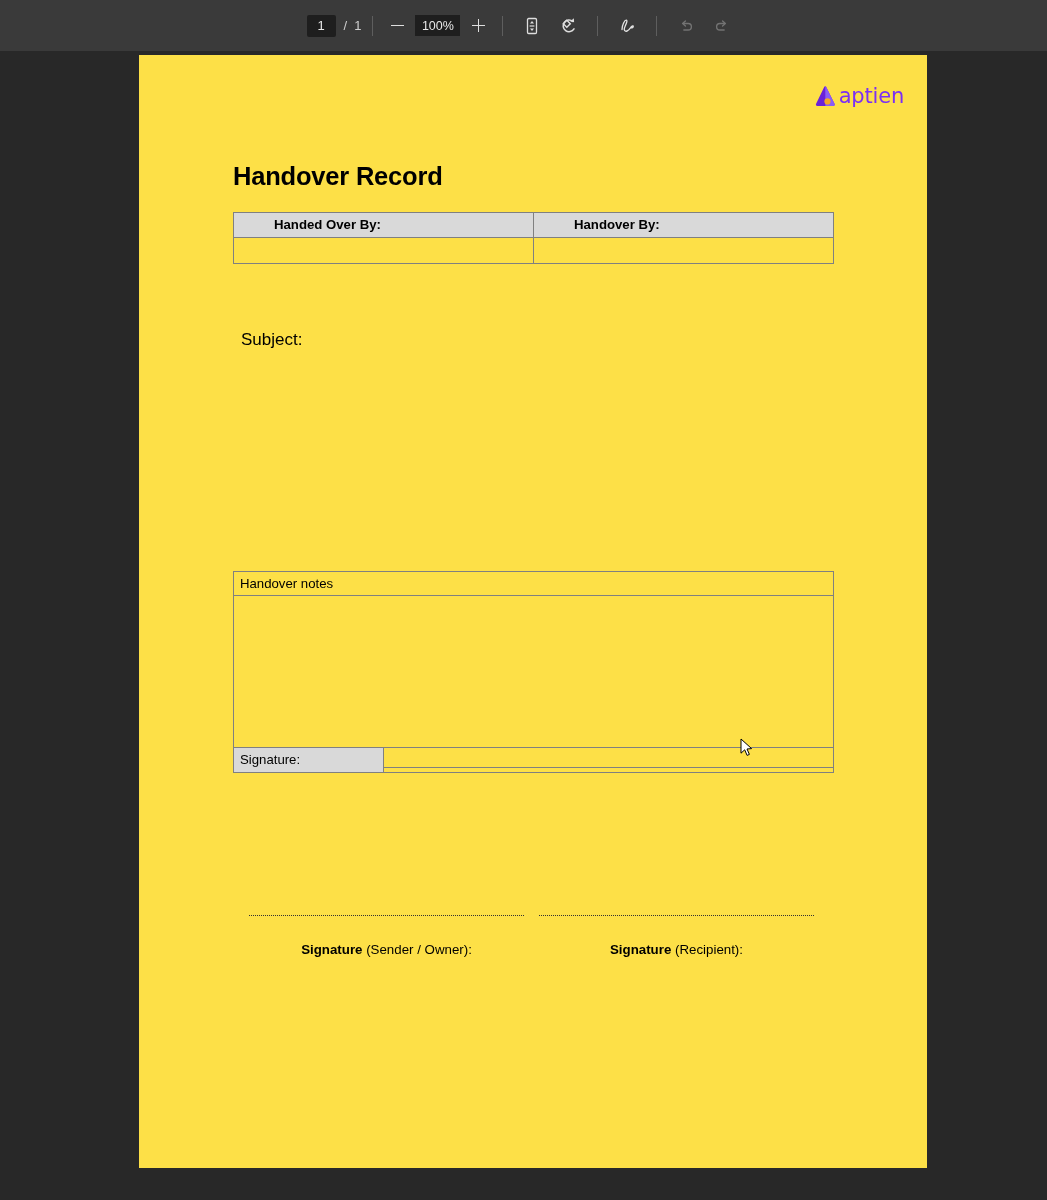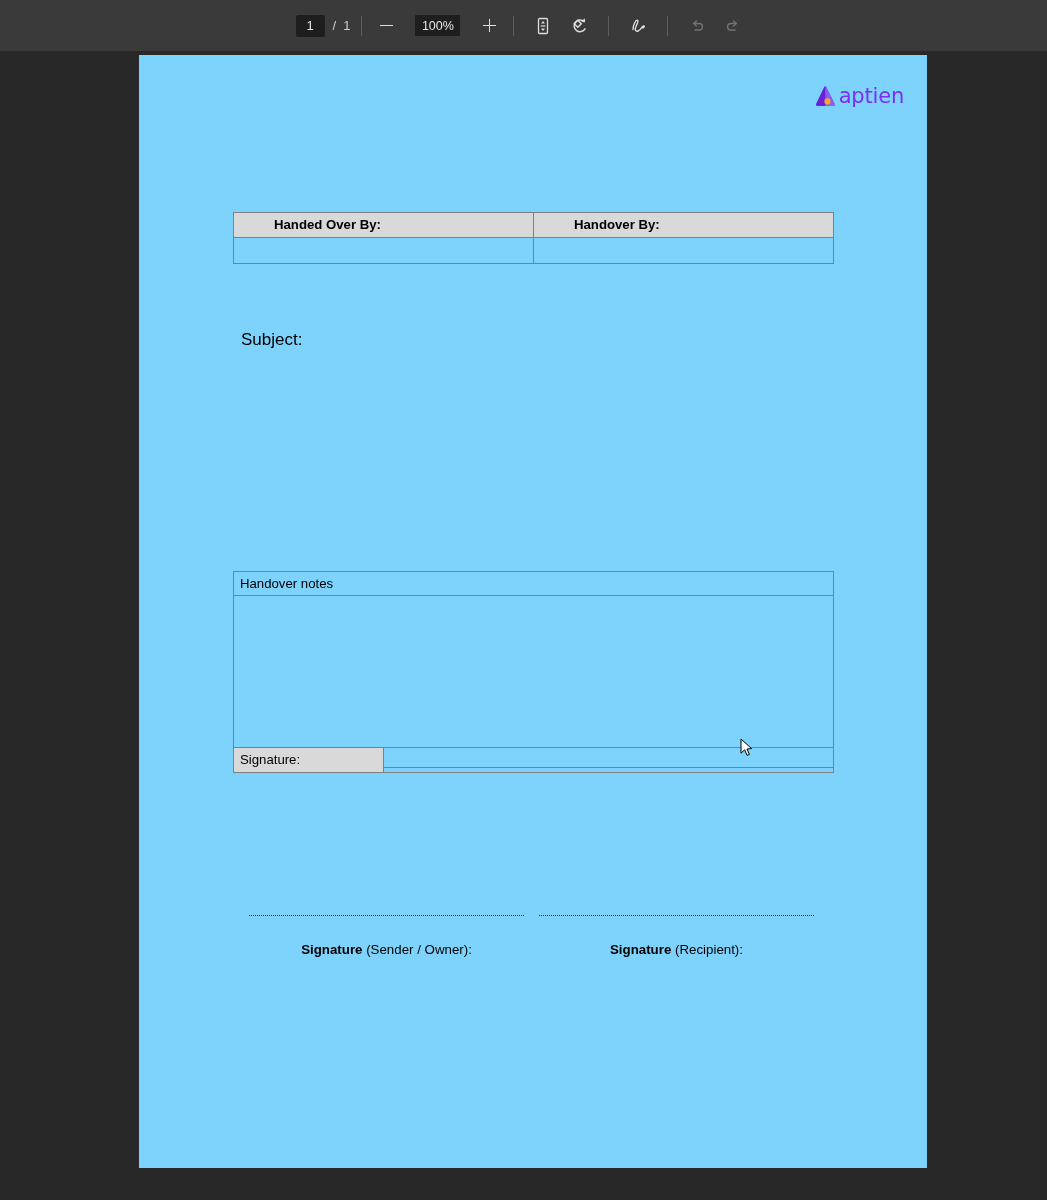--- a/index.html
+++ b/index.html
@@ -58,21 +58,21 @@
     display: flex; align-items: center; justify-content: center;
     padding: 0;
   }
   .zoom-level {
     min-width: 45px; height: 21px;
     background: #1e1e1e;
     color: #e8e8e8;
     font-size: 12.5px;
     border-radius: 0;
     display: flex; align-items: center; justify-content: center;
-    margin: 0 16px;
+    margin: 0 5px;
   }
   .icon-btn {
     width: 30px; height: 30px;
     background: transparent;
     border: none;
     cursor: pointer;
     display: flex; align-items: center; justify-content: center;
     padding: 0;
     margin: 0 3px;
   }
@@ -85,21 +85,21 @@
     content:''; position:absolute; background:#dedede;
   }
   .plus-glyph::before { left:0; top:5.7px; width:13px; height:1.6px; }
   .plus-glyph::after { top:0; left:5.7px; height:13px; width:1.6px; }
 
   
   #page {
     position: absolute;
     left: 139px; top: 55px;
     width: 788px; height: 1113px;
-    background: #7dd3fc;
+    background: #fde047;
     overflow: hidden;
   }
 
   
   #logo {
     position: absolute;
     right: 23px; top: 30px;
     display: flex; align-items: center; gap: 3px;
   }
   #logo-mark { position: relative; width: 21px; height: 23px; }
@@ -261,20 +261,21 @@
     <div id="logo-mark">
       <svg width="21" height="23" viewBox="0 0 21 23">
         <path d="M10.2 1.2 C10.6 1.2 11 1.5 11.2 2 L19.6 19 C20 19.9 19.4 20.9 18.4 20.9 L2.2 20.9 C1.2 20.9 0.6 19.9 1 19 L9.2 2 C9.4 1.5 9.8 1.2 10.2 1.2 Z" fill="#6b21d8"></path>
         <path d="M10.3 1.2 C10.7 1.2 11 1.5 11.2 2 L19.6 19 C20 19.9 19.4 20.9 18.4 20.9 L10.3 20.9 Z" fill="#8b5cf6"></path>
         <circle cx="12.5" cy="16.4" r="3.1" fill="#f5a623"></circle>
       </svg>
     </div>
     <div id="logo-text">aptien</div>
   </div>
 
+  <div id="doc-title">Handover Record</div>
 
   <table class="tbl" id="tbl-parties">
     <tbody>
       <tr class="hrow">
         <td class="shaded">
           <div class="cell-pad bold-lbl">Handed Over By:</div>
         </td>
         <td class="shaded">
           <div class="cell-pad bold-lbl">Handover By:</div>
         </td>

